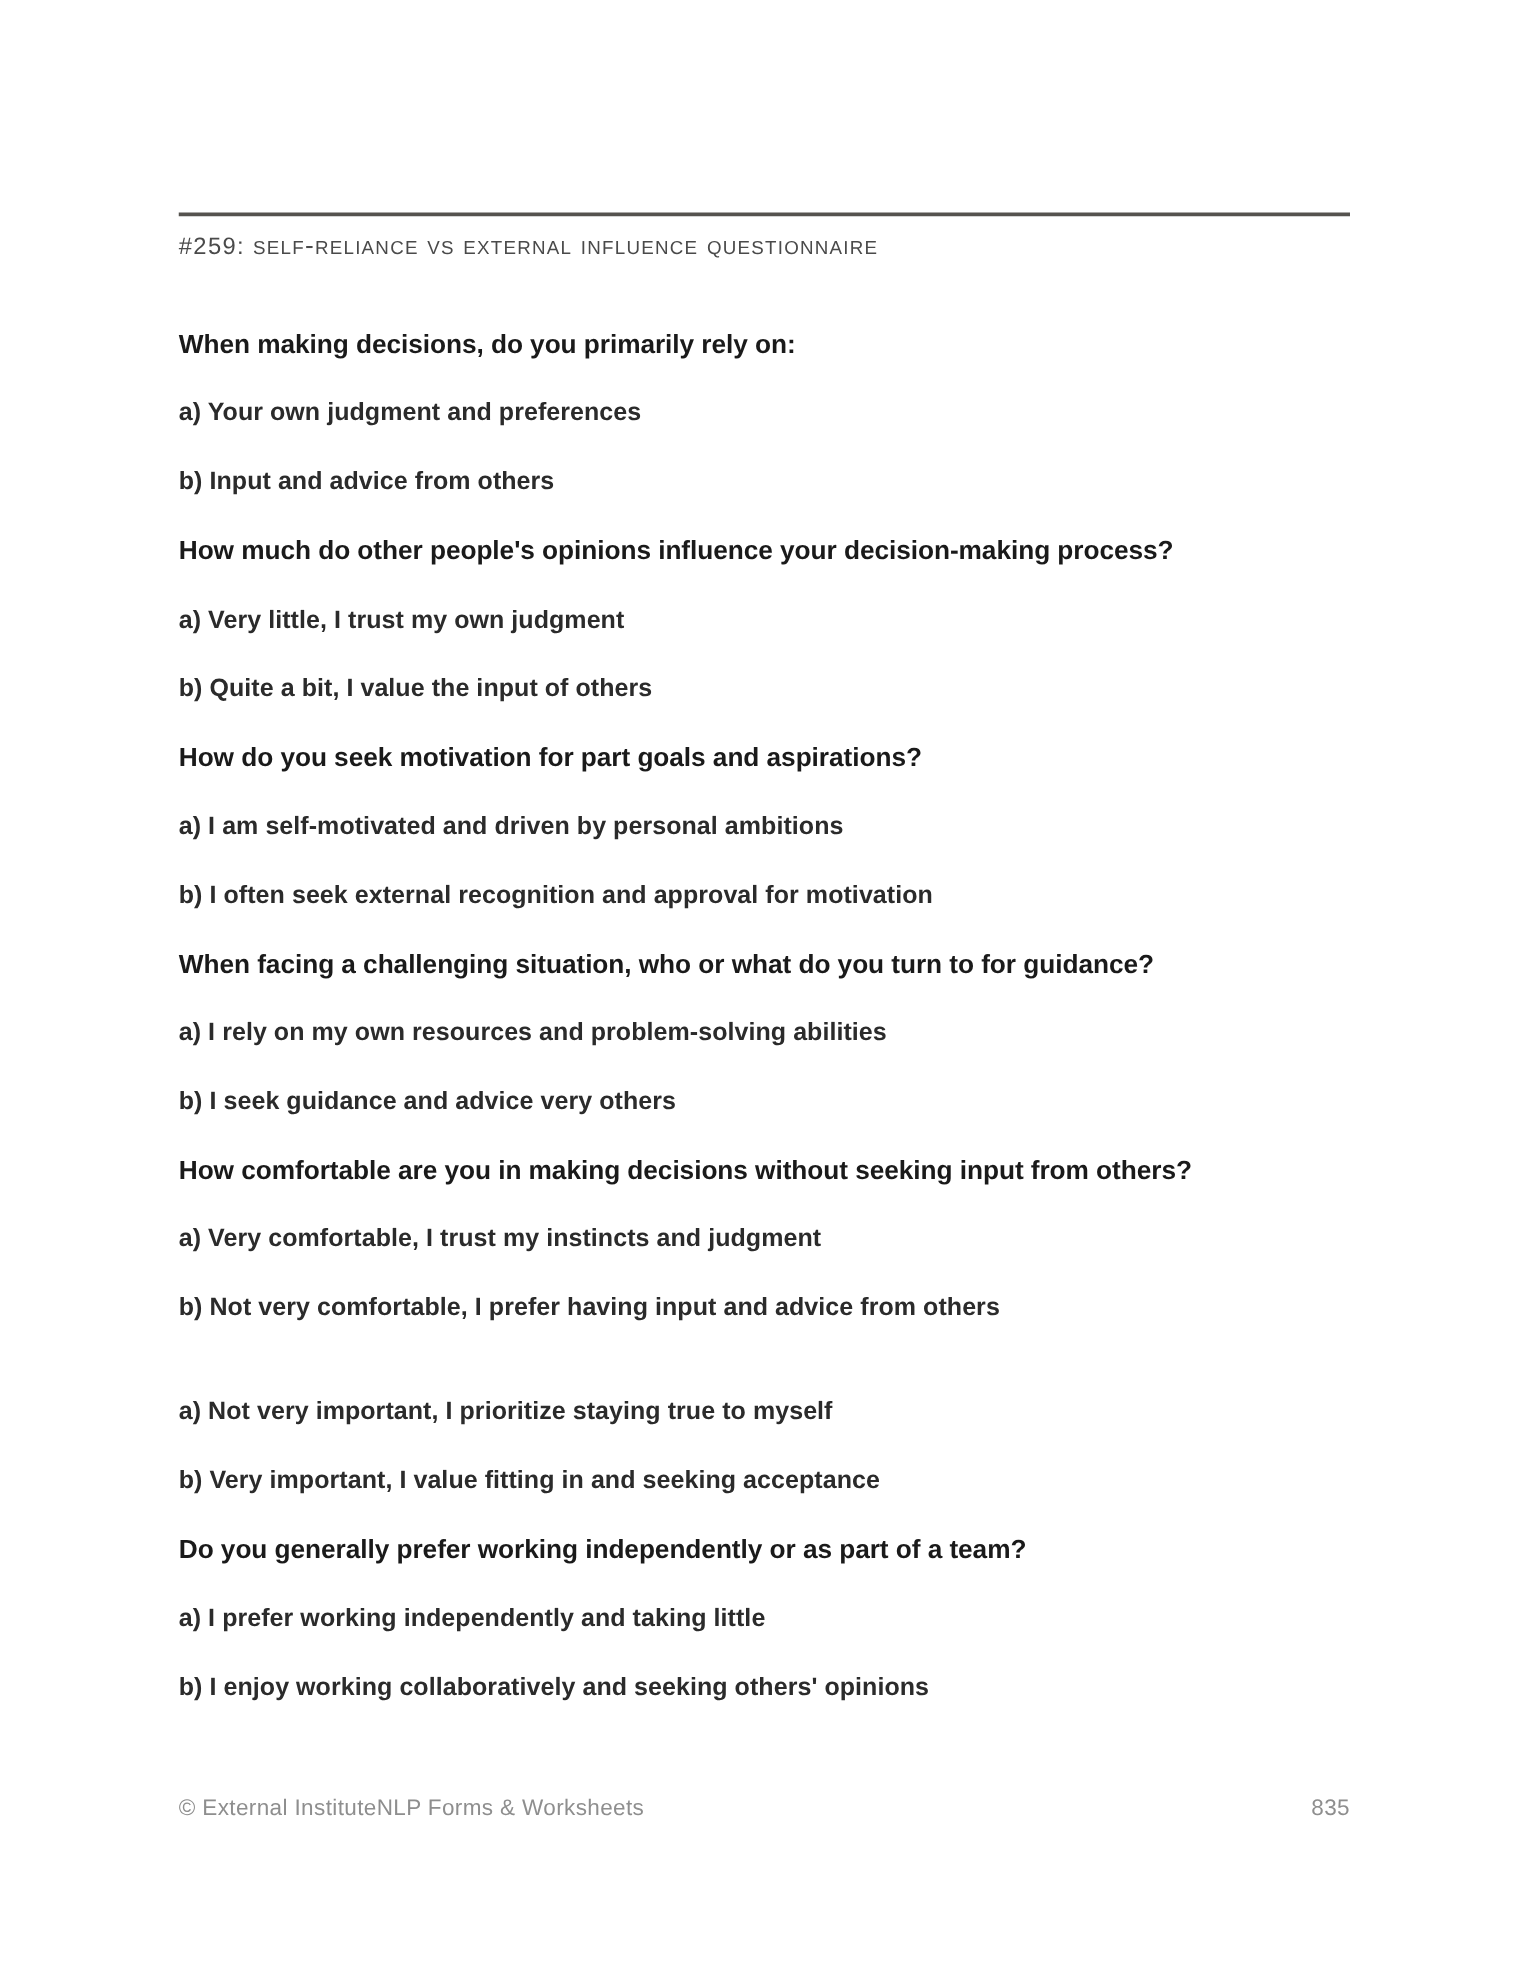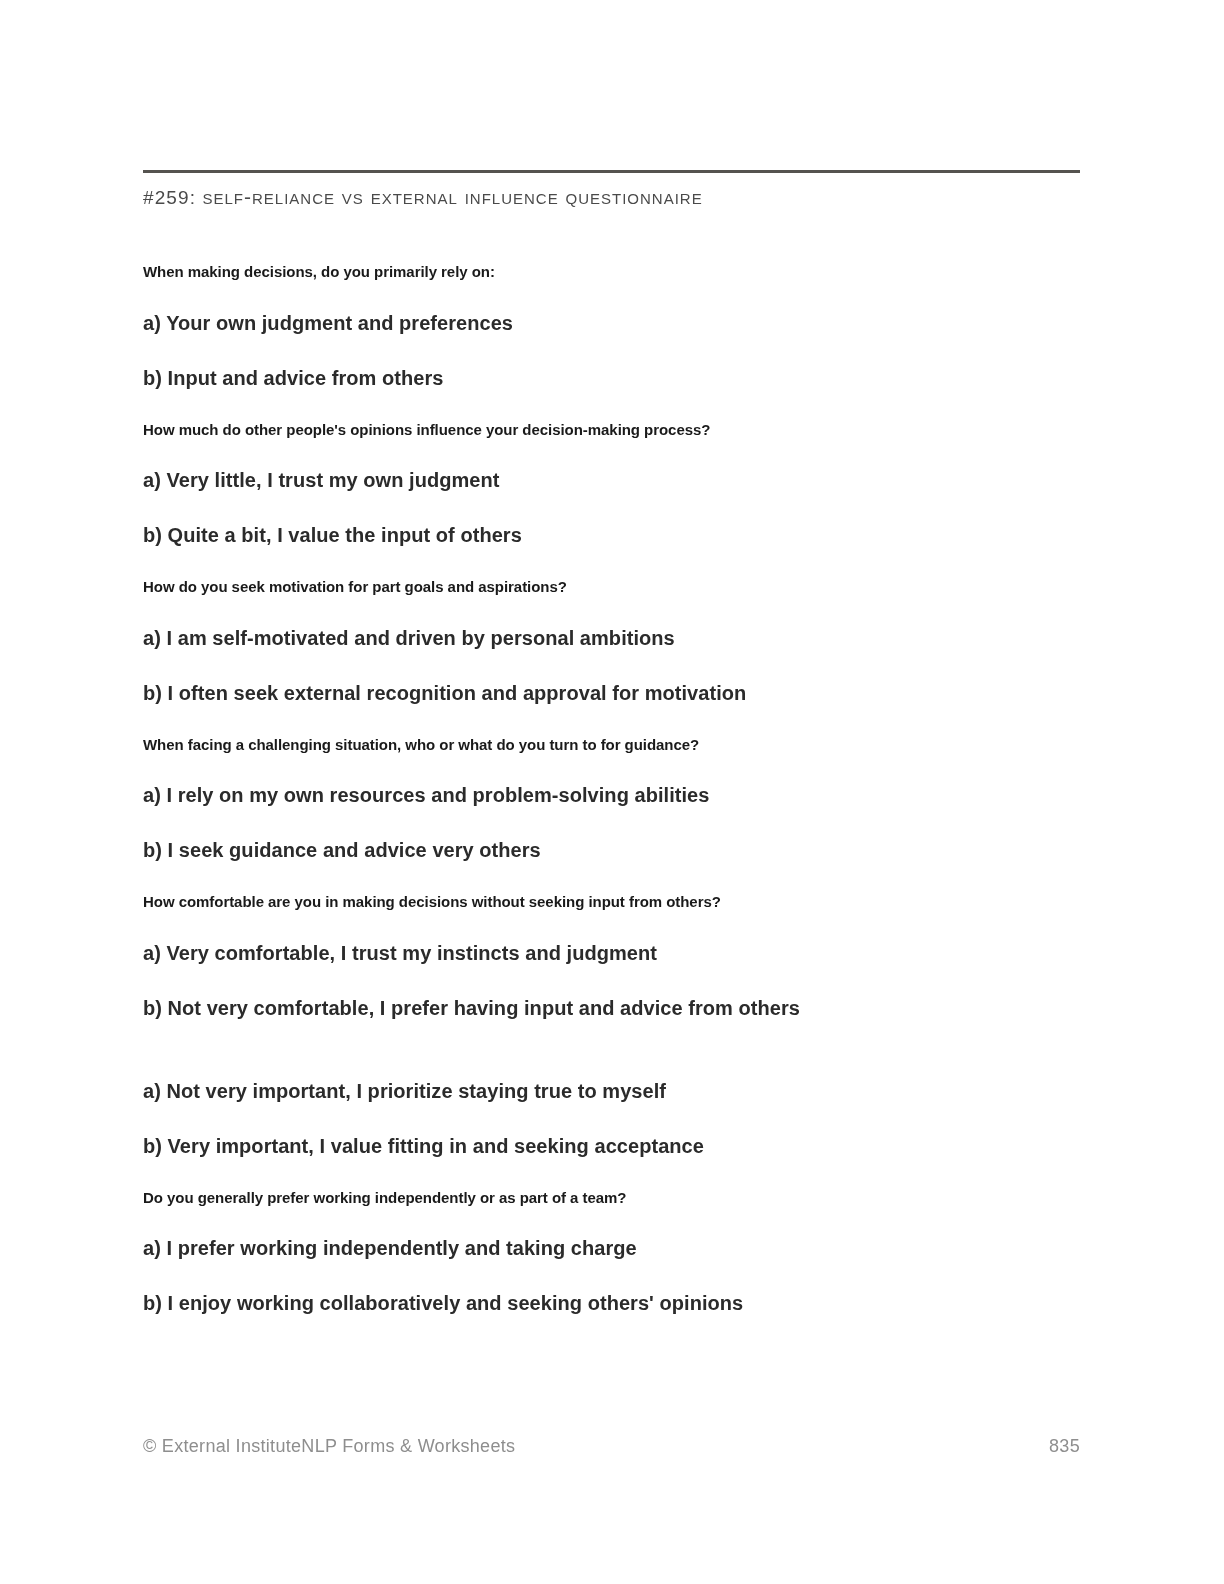--- a/index.html
+++ b/index.html
@@ -61,21 +61,21 @@
 
   .questions {
     margin-top: 53px;
   }
 
   .q-block {
     margin: 0 0 0 0;
   }
 
   .q-title {
-    font-size: 15px;
+    font-size: 21px;
     font-weight: 700;
     color: #1a1a1a;
     line-height: 1.3;
     margin: 0 0 0 0;
     padding-bottom: 0;
     letter-spacing: -0.05px;
   }
 
   .q-option {
     font-size: 20px;
@@ -170,21 +170,21 @@
         <div class="spacer-title"></div>
         <div class="q-option">a) Not very important, I prioritize staying true to myself</div>
         <div class="spacer-opt"></div>
         <div class="q-option">b) Very important, I value fitting in and seeking acceptance</div>
       </div>
       <div class="spacer-block"></div>
 
       <div class="q-block">
         <div class="q-title">Do you generally prefer working independently or as part of a team?</div>
         <div class="spacer-title"></div>
-        <div class="q-option">a) I prefer working independently and taking charge</div>
+        <div class="q-option">a) I prefer working independently and taking little</div>
         <div class="spacer-opt"></div>
         <div class="q-option">b) I enjoy working collaboratively and seeking others' opinions</div>
       </div>
 
     </div>
   </div>
 
   <div class="footer">
     <div class="footer-left">© External Institute</div>
     <div class="footer-center">NLP Forms &amp; Worksheets</div>

